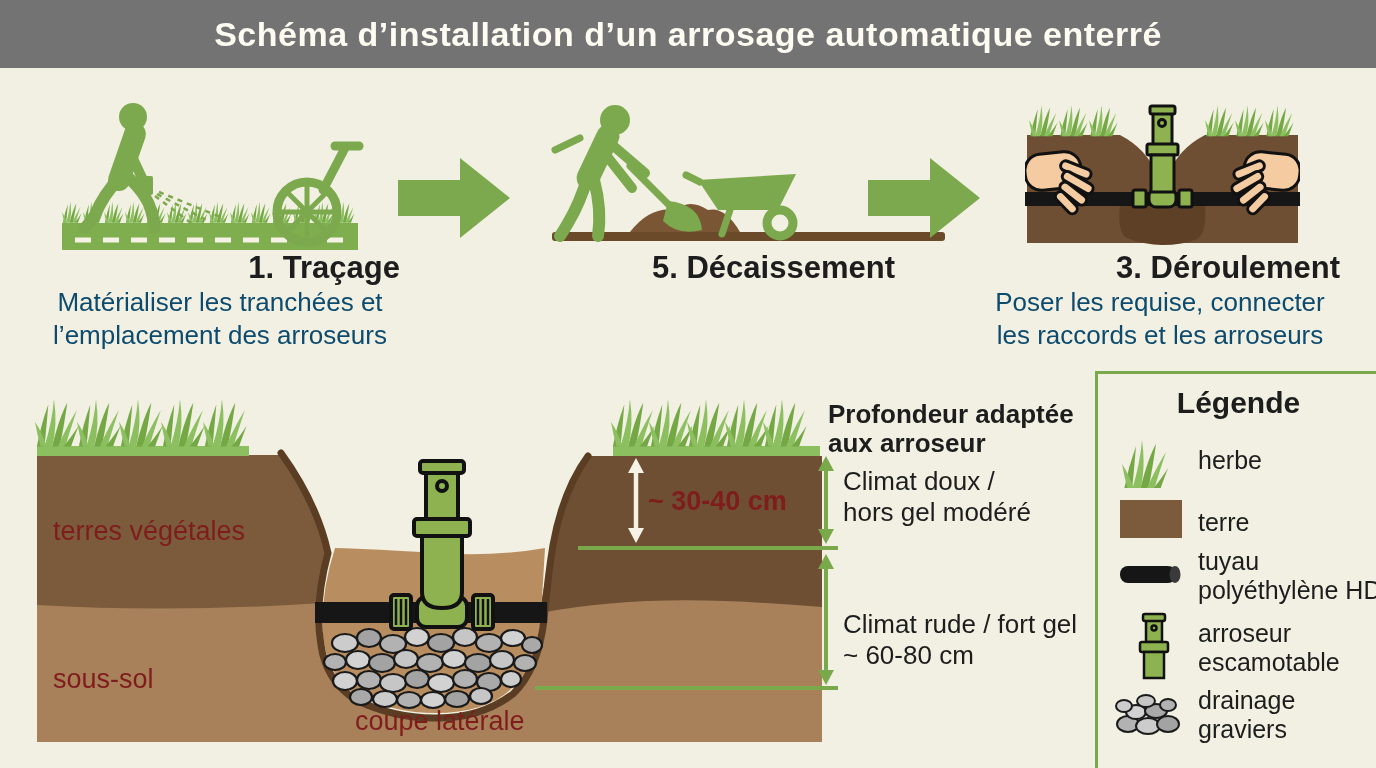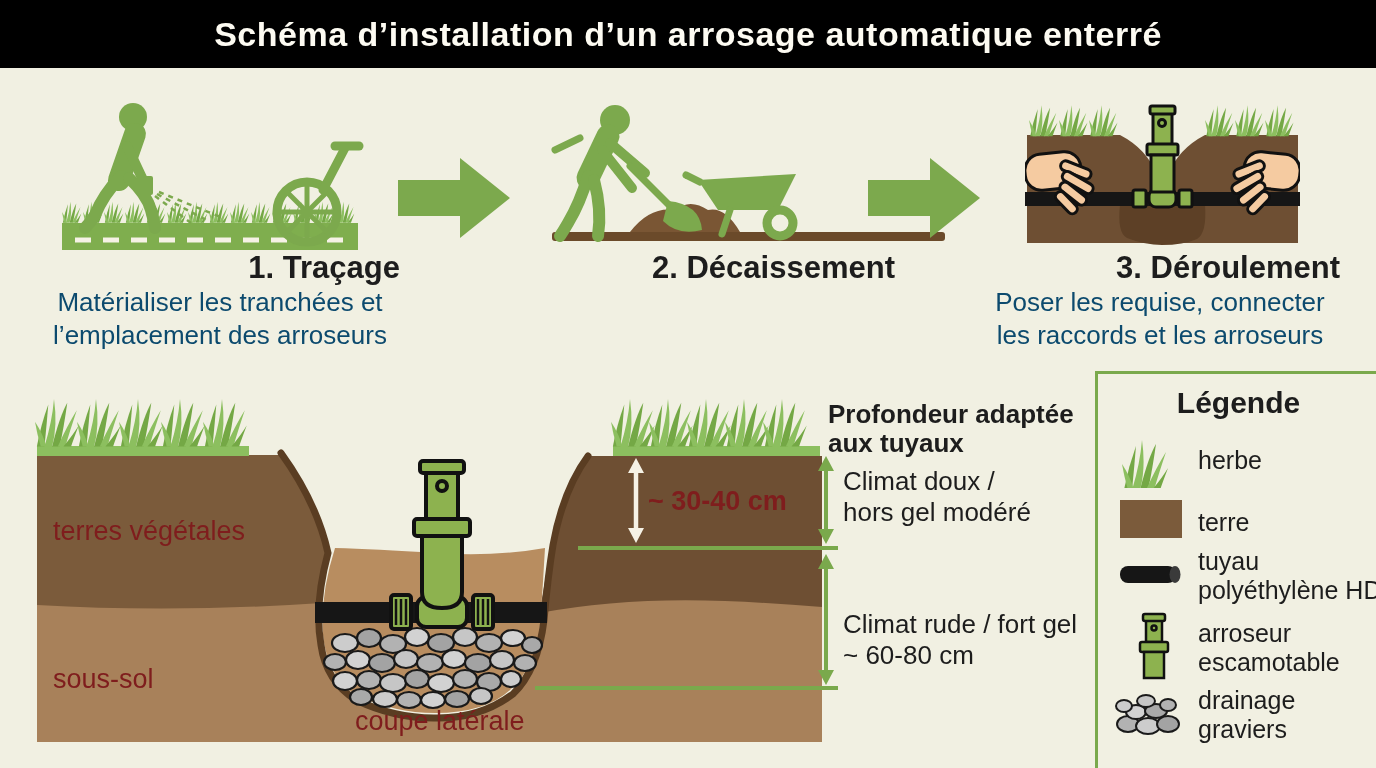--- a/index.html
+++ b/index.html
@@ -1,19 +1,19 @@
 <!DOCTYPE html>
 <html><head>
 <meta charset="utf-8">
 <style>
   html,body{margin:0;padding:0;}
   .frame{position:relative;width:1376px;height:768px;background:#f1f0e2;overflow:hidden;
          font-family:"Liberation Sans",sans-serif;color:#1d1d1d;}
   .abs{position:absolute;}
-  .banner{left:0;top:0;width:1376px;height:68px;background:#000000;display:flex;
+  .banner{left:0;top:0;width:1376px;height:68px;background:#737373;display:flex;
           align-items:center;justify-content:center;}
   .banner-title{color:#fdfbf2;font-size:34px;font-weight:bold;letter-spacing:.5px;}
   .step{width:360px;}
   .step-caption{position:absolute;width:100%;text-align:right;font-size:31px;font-weight:bold;}
   .step-desc{position:absolute;width:100%;text-align:center;font-size:26px;line-height:33px;color:#0c4a6e;}
   .cs-label{position:absolute;color:#7f1d1d;font-size:27px;}
   .depth-title{position:absolute;left:828px;top:400px;width:250px;
                font-weight:bold;font-size:26px;line-height:29px;}
   .climate{position:absolute;left:843px;width:250px;font-size:26px;line-height:31px;}
   .legend-box{left:1095px;top:371px;width:281px;height:397px;
@@ -122,21 +122,21 @@
         <path d="M118,103 Q150,106 152,132 Q128,138 113,123 Z" fill="#7ca94d"></path>
       </g>
 
       <g>
         <line x1="150" y1="84" x2="136" y2="77" stroke="#7ca94d" stroke-width="7" stroke-linecap="round"></line>
         <path d="M148,82 L246,76 L228,112 L168,112 Z" fill="#7ca94d"></path>
         <line x1="180" y1="112" x2="172" y2="136" stroke="#7ca94d" stroke-width="7" stroke-linecap="round"></line>
         <circle cx="230" cy="125" r="13" fill="none" stroke="#7ca94d" stroke-width="9"></circle>
       </g>
     </svg>
-    <div class="step-caption" style="top:155px;">2. Décaissement</div>
+    <div class="step-caption" style="top:155px;">5. Décaissement</div>
     <div class="step-desc" style="top:191px;">
     </div>
   </div>
 
   <svg class="abs" style="left:868px;top:152px;" width="115" height="92" viewBox="0 0 115 92">
     <polygon points="0,28 62,28 62,6 112,46 62,86 62,64 0,64" fill="#7ca94d"></polygon>
   </svg>
 
   <div class="abs step" style="left:980px;top:95px;height:265px;">
     <svg class="abs" style="left:45px;top:8px;" width="275" height="145" viewBox="0 0 275 145">
@@ -296,21 +296,21 @@
     </g>
   </svg>
 
   <div class="abs cs-label" style="left:53px;top:516px;">terres végétales</div>
   <div class="abs cs-label" style="left:53px;top:664px;">sous-sol</div>
   <div class="abs cs-label" style="left:355px;top:706px;">coupe latérale</div>
   <div class="abs cs-label" style="left:648px;top:486px;font-weight:600;">~ 30-40 cm</div>
 
   <div class="depth-title">
     <div>Profondeur adaptée</div>
-    <div>aux tuyaux</div>
+    <div>aux arroseur</div>
   </div>
   <div class="climate" style="top:466px;">
     <div>Climat doux /</div>
     <div>hors gel modéré</div>
   </div>
   <div class="climate" style="top:609px;">
     <div>Climat rude / fort gel</div>
     <div>~ 60-80 cm</div>
   </div>
 

